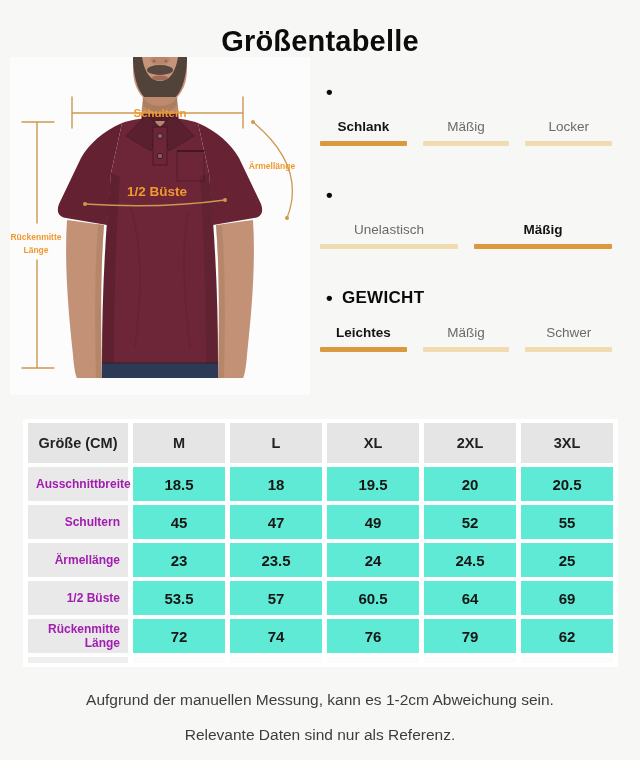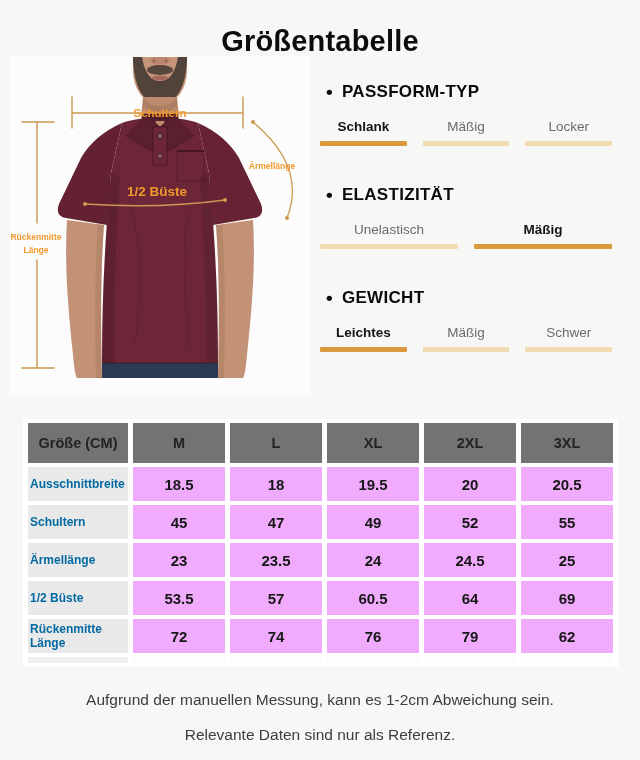--- a/index.html
+++ b/index.html
@@ -35,31 +35,31 @@
   .attr-option.sel .attr-label{color:#141414;font-weight:700;}
   .attr-bar{height:5px;margin-top:6px;background:#f1dcb1;border-radius:1px;}
   .attr-option.sel .attr-bar{background:#db993e;}
   
   table.size-table{
     position:absolute;left:23px;top:419px;width:595px;
     border-collapse:separate;border-spacing:5px 4px;
     table-layout:fixed;background:#ffffff;
   }
   .size-table thead th{
-    background:#737373;height:38px;
+    background:#e5e5e5;height:38px;
     font-size:14.5px;font-weight:700;color:#232323;
     text-align:center;vertical-align:middle;
   }
   .size-table tbody th{
     background:#e9e9e9;height:34px;
-    font-size:12px;font-weight:700;color:#0369a1;line-height:1.2;
-    text-align:left;vertical-align:middle;padding:0 2px;
+    font-size:12px;font-weight:700;color:#a21caf;line-height:1.2;
+    text-align:right;vertical-align:middle;padding:0 8px;
   }
   .size-table tbody td{
-    background:#f0abfc;
+    background:#5eead4;
     font-size:15px;font-weight:700;color:#161616;
     text-align:center;vertical-align:middle;
   }
   .size-table tr.pad-row th{height:6px;background:#efefef;}
   .size-table tr.pad-row td{background:#fcfcfc;}
   
   .footer{position:absolute;top:691px;left:0;width:640px;text-align:center;}
   .footer p{margin:0 0 17px 0;font-size:15.5px;color:#3d3d3d;text-align:center;}
 </style>
 </head>
@@ -135,41 +135,39 @@
       <circle cx="277" cy="161" r="2" fill="#cd9850"></circle>
       <text x="262" y="112" text-anchor="middle" font-size="8.5" font-weight="bold" fill="#f09a2e">Ärmellänge</text>
     </g>
   </svg>
 </div>
 
 <div class="attr-panel" id="attr-panel">
     <div class="attr-section">
       <div class="attr-heading">
         <span class="bullet">•</span>
-        <span class="attr-title">PASSFORM-TYP</span>
       </div>
       <div class="attr-options">
         <div class="attr-option sel">
           <div class="attr-label">Schlank</div>
           <div class="attr-bar"></div>
         </div>
         <div class="attr-option">
           <div class="attr-label">Mäßig</div>
           <div class="attr-bar"></div>
         </div>
         <div class="attr-option">
           <div class="attr-label">Locker</div>
           <div class="attr-bar"></div>
         </div>
       </div>
     </div>
     <div class="attr-section">
       <div class="attr-heading">
         <span class="bullet">•</span>
-        <span class="attr-title">ELASTIZITÄT</span>
       </div>
       <div class="attr-options">
         <div class="attr-option">
           <div class="attr-label">Unelastisch</div>
           <div class="attr-bar"></div>
         </div>
         <div class="attr-option sel">
           <div class="attr-label">Mäßig</div>
           <div class="attr-bar"></div>
         </div>

